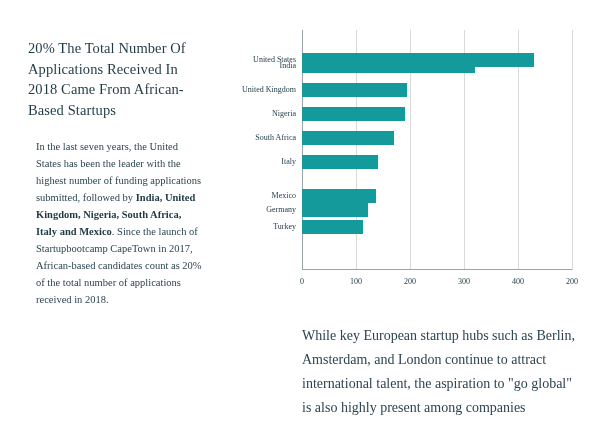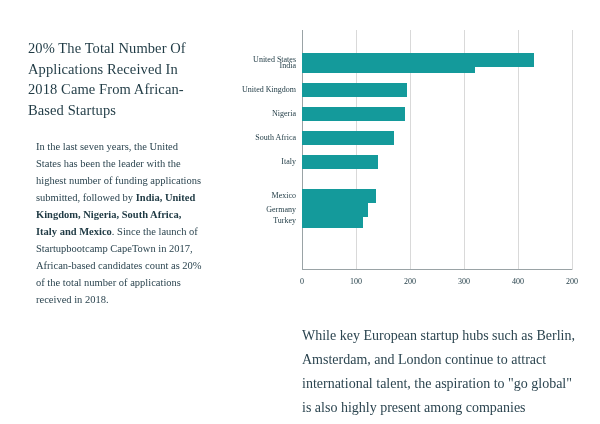--- a/index.html
+++ b/index.html
@@ -163,21 +163,21 @@
           <div class="bar" style="width: 28%; background: rgb(20, 154, 155);"></div>
         </div>
         <div class="bar-row" style="top: 135px; height: 14px; margin-top: 24px;">
           <span class="bar-label">Mexico</span>
           <div class="bar" style="width: 27.4%; background: rgb(20, 154, 155);"></div>
         </div>
         <div class="bar-row" style="top: 173px; height: 14px;">
           <span class="bar-label">Germany</span>
           <div class="bar" style="width: 24.4%; background: rgb(20, 154, 155);"></div>
         </div>
-        <div class="bar-row" style="top: 184px; height: 14px;">
+        <div class="bar-row" style="top: 190px; height: 14px;">
           <span class="bar-label">Turkey</span>
           <div class="bar" style="width: 22.6%; background: rgb(20, 154, 155);"></div>
         </div>
       </div>
     <div class="x-axis"></div>
     <div id="xticks">
         <span class="x-tick-label" style="left: 70px;">0</span>
         <span class="x-tick-label" style="left: 124px;">100</span>
         <span class="x-tick-label" style="left: 178px;">200</span>
         <span class="x-tick-label" style="left: 232px;">300</span>

